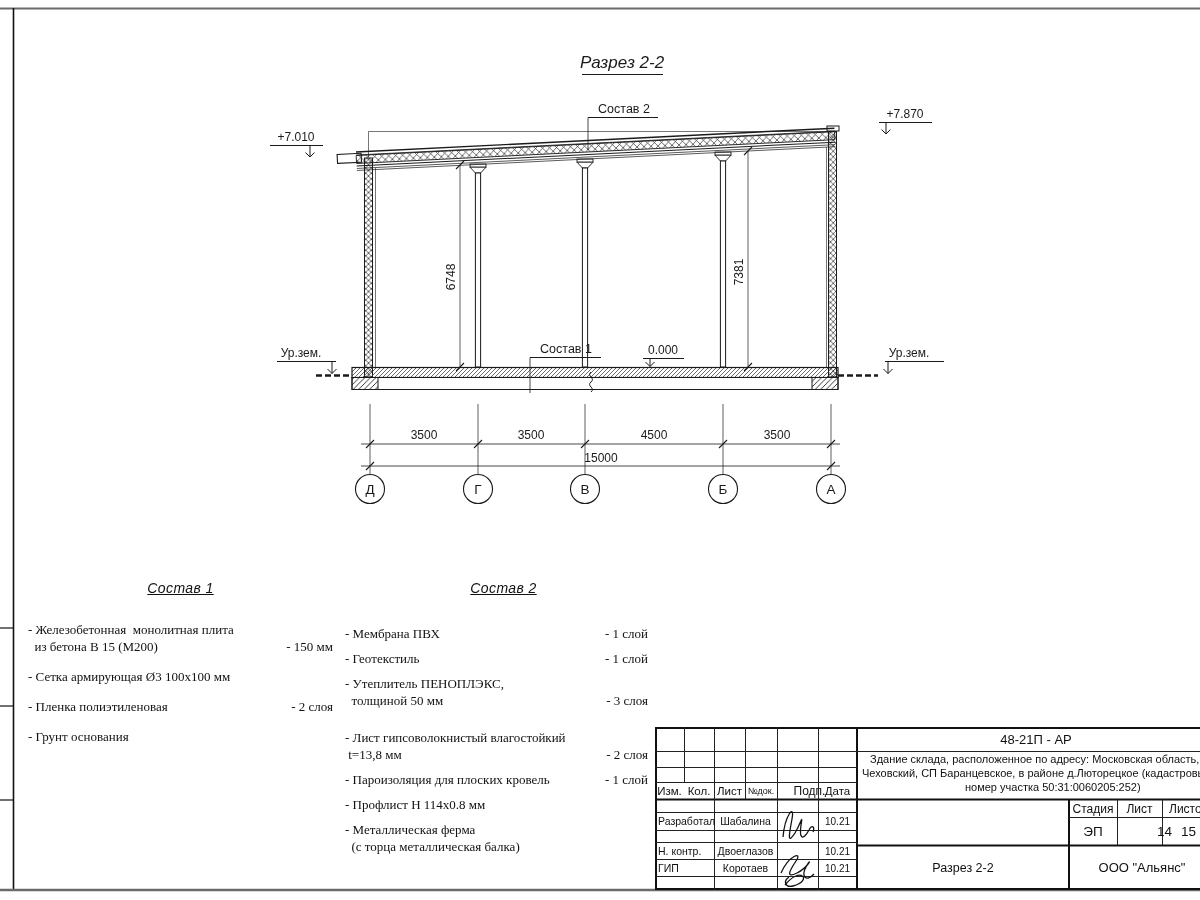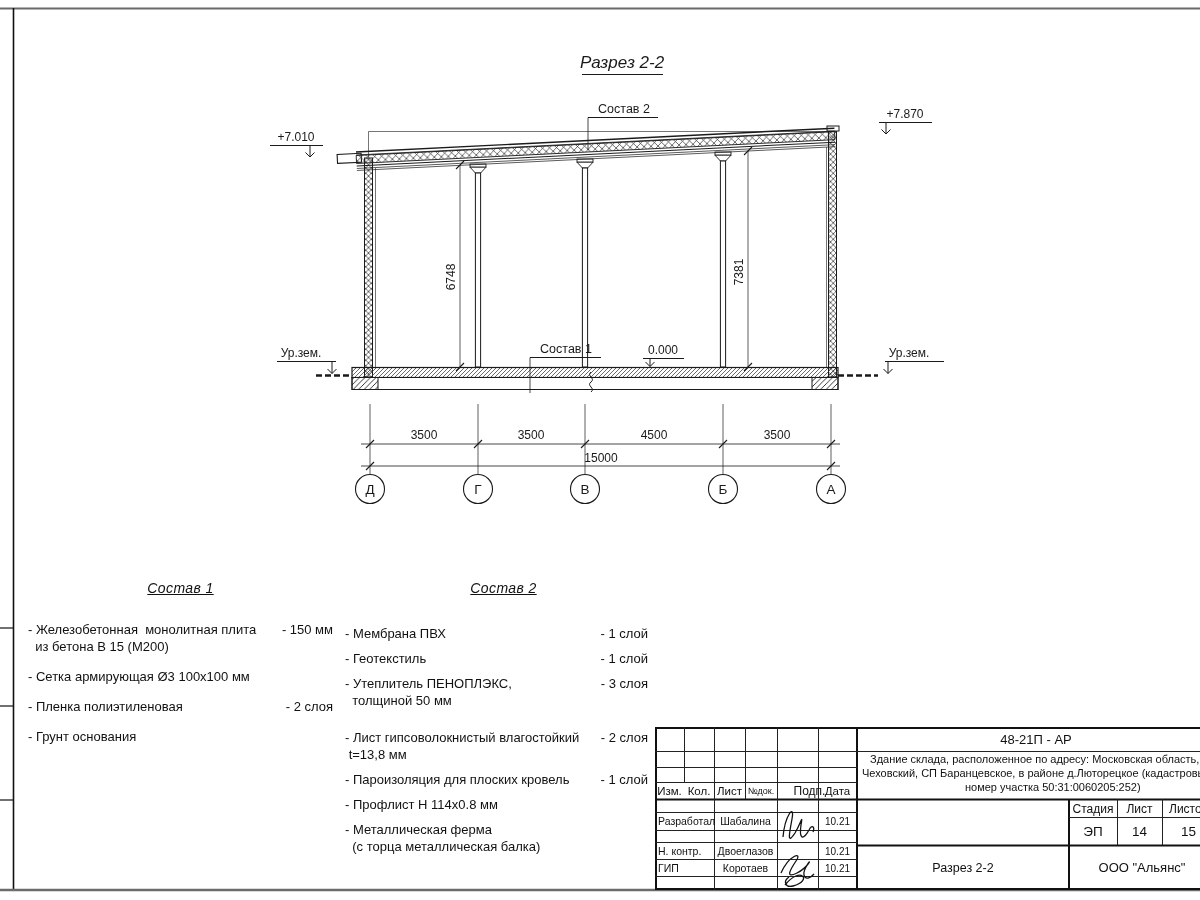--- a/index.html
+++ b/index.html
@@ -5,21 +5,21 @@
   html,body{margin:0;padding:0;background:#fff;}
   #page{position:relative;width:1200px;height:900px;background:#ffffff;overflow:hidden;
         font-family:"Liberation Sans",sans-serif;color:#111;}
   .abs{position:absolute;}
   svg{display:block;}
   svg text{fill:#1a1a1a;font-family:"Liberation Sans",sans-serif;}
   
   .complist{position:absolute;font-size:13px;line-height:17px;color:#111;}
   .ltitle{font-style:italic;text-decoration:underline;text-align:center;font-size:14px;
           font-weight:normal;margin:0 0 24px 0;letter-spacing:.4px;}
-  .item{display:flex;justify-content:space-between;align-items:flex-start;}
+  .item{display:flex;justify-content:space-between;align-items:flex-end;font-family:Liberation Serif, serif;}
   .iname{white-space:pre-wrap;}
   .ival{white-space:nowrap;padding-left:8px;}
   
   #tb{position:absolute;left:655px;top:727px;width:560px;height:163px;font-size:11px;}
   #tb .cell{position:absolute;display:flex;align-items:center;justify-content:center;
             text-align:center;overflow:visible;white-space:nowrap;}
   #tb .lcell{justify-content:flex-start;text-align:center;}
 </style>
 </head>
 <body>
@@ -296,20 +296,20 @@
     <span class="abs" style="left:215px;top:26px;font-size:11px;white-space:nowrap">Здание склада, расположенное по адресу: Московская область, р</span>
     <span class="abs" style="left:207px;top:40px;font-size:11px;white-space:nowrap">Чеховский, СП Баранцевское, в районе д.Люторецкое  (кадастровый</span>
     <span class="abs" style="left:310px;top:54px;font-size:11px;white-space:nowrap">номер участка 50:31:0060205:252)</span>
 
 
     <span class="cell" style="left:414px;top:74px;width:48px;height:16px;font-size:12px">Стадия</span>
     <span class="cell" style="left:462px;top:74px;width:45px;height:16px;font-size:12px">Лист</span>
     <span class="cell" style="left:507px;top:74px;width:53px;height:16px;font-size:12px">Листов</span>
 
     <span class="cell" style="left:414px;top:91px;width:48px;height:26px;font-size:13.5px">ЭП</span>
-    <span class="cell" style="left:462px;top:91px;width:45px;height:26px;font-size:13.5px">14</span>
+    <span class="cell" style="left:487px;top:91px;width:45px;height:26px;font-size:13.5px">14</span>
     <span class="cell" style="left:507px;top:91px;width:53px;height:26px;font-size:13.5px">15</span>
 
     <span class="cell" style="left:202px;top:118px;width:212px;height:45px;font-size:12.5px">Разрез 2-2</span>
     <span class="cell" style="left:414px;top:118px;width:146px;height:45px;font-size:13px">ООО "Альянс"</span>
   </div>
 
 </div>
 
 </body></html>

